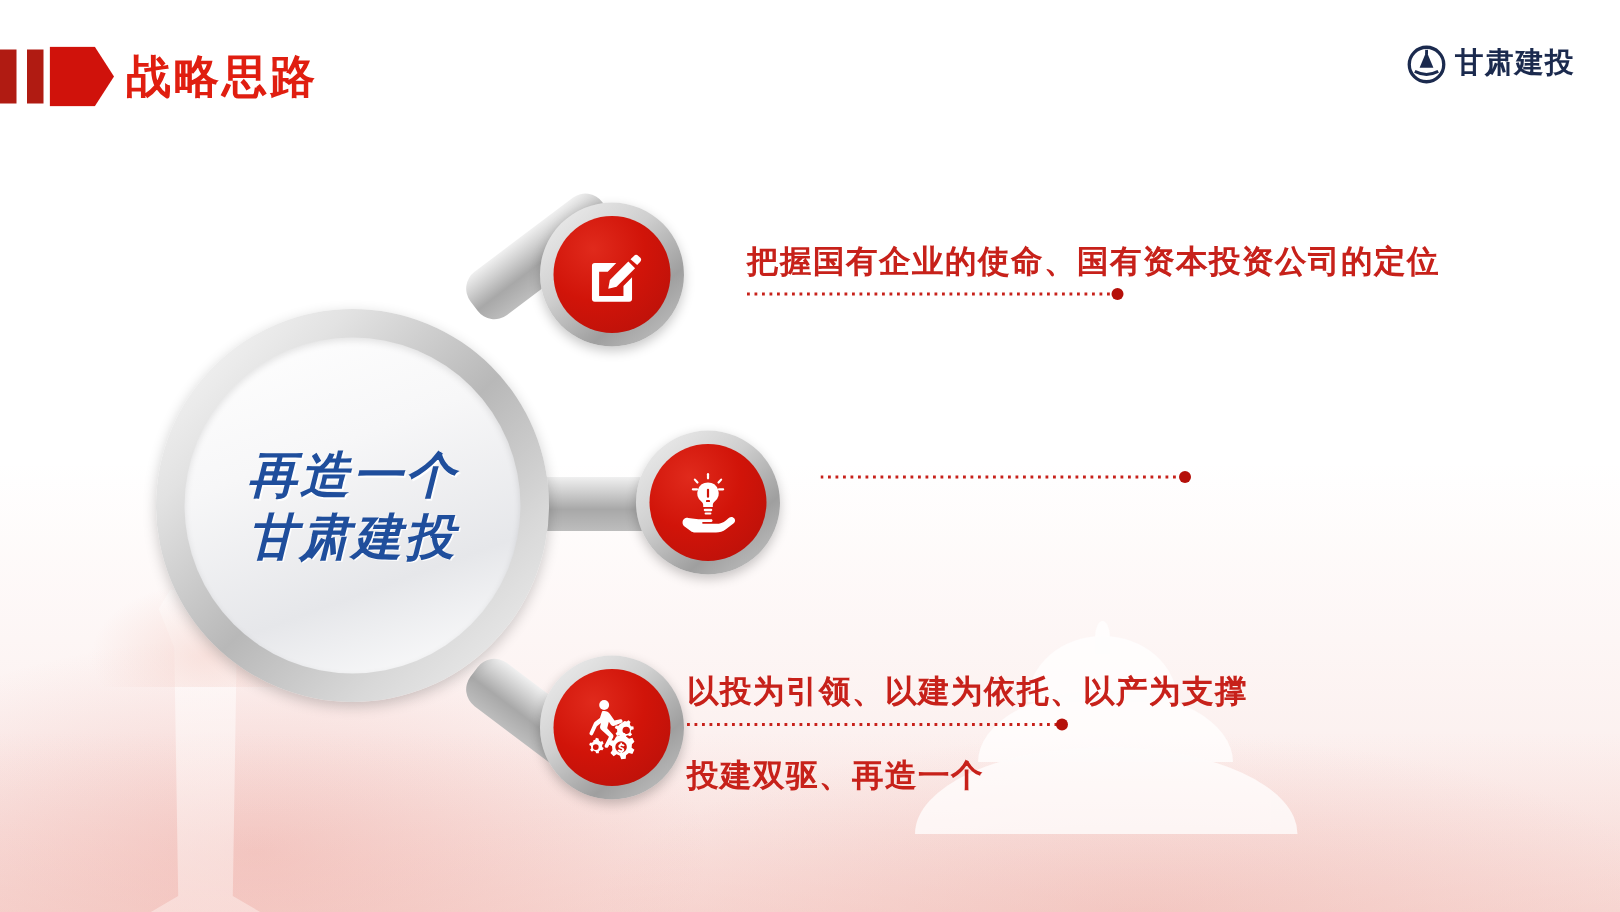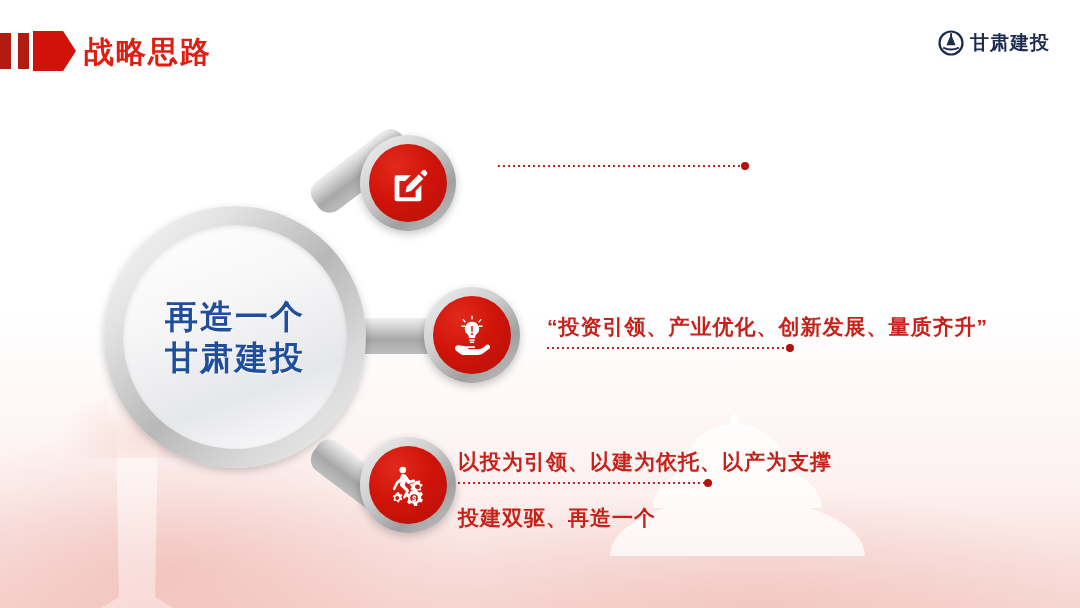--- a/index.html
+++ b/index.html
@@ -135,20 +135,21 @@
     position: absolute;
     left: 104px; top: 206px;
     width: 262px; height: 262px;
     border-radius: 50%;
     background: linear-gradient(135deg, #fdfdfd 0%, #e2e2e2 25%, #b8b8b8 52%, #d8d8d8 75%, #f4f4f4 100%);
     box-shadow: 0 3px 9px rgba(0,0,0,0.20);
     z-index: 2;
     display: flex;
     align-items: center;
     justify-content: center;
+    font-style: italic;
   }
   .hub-inner {
     width: 224px; height: 224px;
     border-radius: 50%;
     background: linear-gradient(160deg, #ffffff 0%, #f7f7f8 35%, #e6e7ea 70%, #ffffff 100%);
     box-shadow: inset 0 2px 5px rgba(0,0,0,0.10);
     display: flex;
     flex-direction: column;
     align-items: center;
     justify-content: center;
@@ -329,28 +330,28 @@
               <path d="M10.4 33.3 l1.4 -.4 l.5 -1.4 l1.9 .5 l.3 1.4 l1.2 .9 l1.4 -.4 l.8 1.7 l-1 1 l-.1 1.5 l1.2 .8 l-.9 1.7 l-1.4 -.3 l-1.2 .9 l-.1 1.5 l-1.9 .1 l-.5 -1.4 l-1.4 -.6 l-1.2 .8 l-1.3 -1.4 l.8 -1.2 l-.2 -1.5 l-1.3 -.7 l.6 -1.8 l1.5 .1 l1 -1.1 z m1.8 2.8 a2.1 2.1 0 1 0 0 4.2 a2.1 2.1 0 0 0 0 -4.2 z"></path>
               <path d="M27.1 30.6 l2.5 -.9 l.8 -2.5 l3.2 .9 l.6 2.4 l2.2 1.6 l2.4 -.7 l1.5 2.9 l-1.8 1.8 l-.2 2.7 l2 1.4 l-1.5 3 l-2.5 -.6 l-2.1 1.6 l-.2 2.6 l-3.3 .2 l-.9 -2.5 l-2.5 -1 l-2.1 1.4 l-2.3 -2.4 l1.4 -2.2 l-.3 -2.6 l-2.3 -1.3 l1.1 -3.1 l2.6 .2 z m3.5 3.4 a4.2 4.2 0 1 0 0 8.4 a4.2 4.2 0 0 0 0 -8.4 z"></path>
               <path d="M30.1 35.1 h1.2 v.9 c.9 .1 1.6 .5 1.9 1.2 l-1.1 .7 c-.3 -.5 -.8 -.7 -1.4 -.6 c-.6 .1 -.7 .7 -.2 .9 l1.4 .6 c1.3 .5 1.4 2.2 .2 2.8 a2.4 2.4 0 0 1 -.8 .3 v.9 h-1.2 v-.9 c-1 -.1 -1.7 -.6 -2.1 -1.4 l1.2 -.7 c.3 .6 .9 .9 1.6 .8 c.7 -.1 .8 -.8 .2 -1 l-1.4 -.6 c-1.3 -.5 -1.3 -2.2 0 -2.8 a2.3 2.3 0 0 1 .5 -.2 z"></path>
             </g>
           </svg>
         </span>
       </div>
     </div>
 
     <div class="item-text item-1">
+      <div class="item-line">把握国有企业的使命、国有资本投资公司的定位</div>
       <div class="dot-rule">
         <span class="dash"></span>
           <span class="knob"></span>
       </div>
     </div>
 
     <div class="item-text item-2">
-      <div class="item-line">“投资引领、产业优化、创新发展、量质齐升”</div>
       <div class="dot-rule">
         <span class="dash"></span>
           <span class="knob"></span>
       </div>
     </div>
 
     <div class="item-text item-3">
       <div class="item-line">以投为引领、以建为依托、以产为支撑</div>
       <div class="dot-rule">
         <span class="dash"></span>

